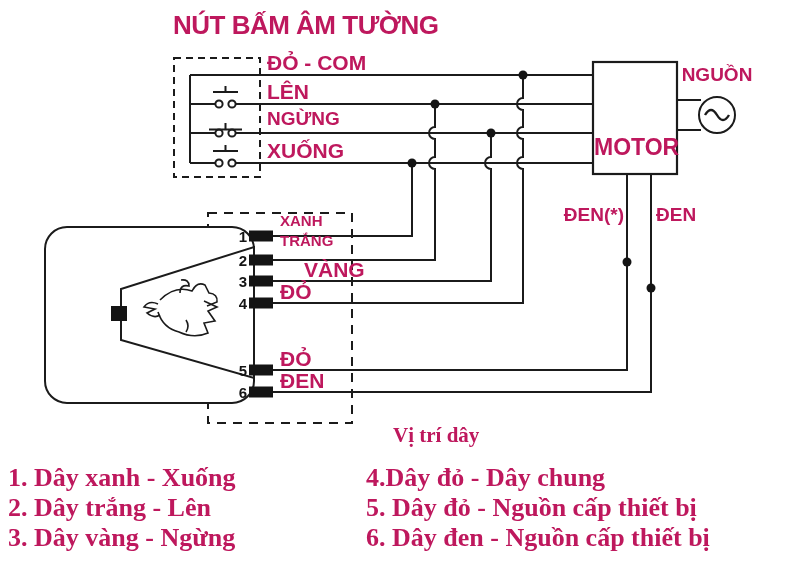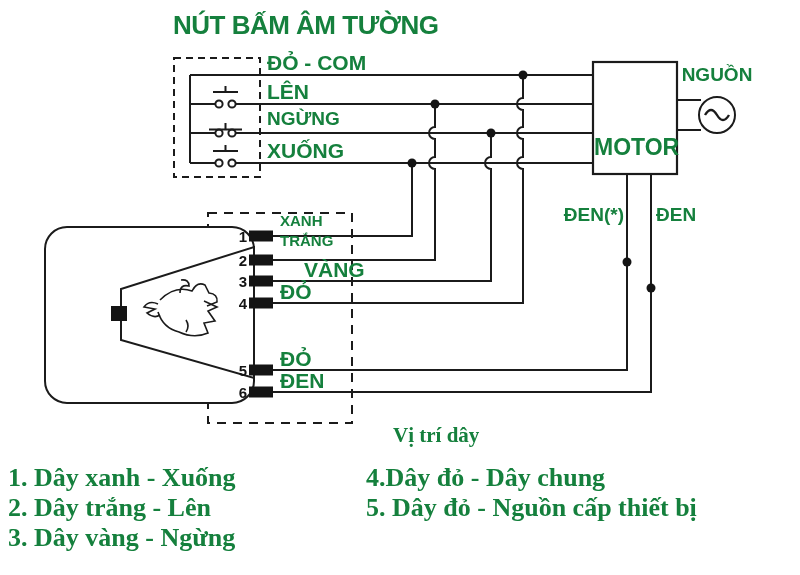--- a/index.html
+++ b/index.html
@@ -1,19 +1,19 @@
 <!DOCTYPE html>
 <html><head>
 <meta charset="utf-8">
 <style>
   html,body{margin:0;padding:0;background:#ffffff;}
   .canvas{position:relative;width:800px;height:575px;background:#ffffff;overflow:hidden;
           font-family:"Liberation Sans",sans-serif;color:#111;}
   .canvas svg{position:absolute;left:0;top:0;}
-  .lbl{position:absolute;font-weight:bold;line-height:1.1;white-space:nowrap;color:#15803d;}
+  .lbl{position:absolute;font-weight:bold;line-height:1.1;white-space:nowrap;color:#be185d;}
   .sans{font-family:"Liberation Sans",sans-serif;}
   .serif{font-family:"Liberation Serif",serif;}
   .num{position:absolute;font-weight:bold;font-size:15px;width:18px;text-align:right;color:#141414;}
 </style>
 </head>
 <body>
 
 <div class="canvas">
 
   <svg width="800" height="575" viewBox="0 0 800 575">
@@ -126,14 +126,15 @@
   <div class="lbl sans" style="left:280px;top:369px;font-size:21px;">ĐEN</div>
 
   <div class="lbl serif" style="left:393px;top:424px;font-size:21px;">Vị trí dây</div>
 
   <div class="lbl serif" style="left:8px;top:464px;font-size:26px;">1. Dây xanh - Xuống</div>
   <div class="lbl serif" style="left:8px;top:494px;font-size:26px;">2. Dây trắng - Lên</div>
   <div class="lbl serif" style="left:8px;top:524px;font-size:26px;">3. Dây vàng - Ngừng</div>
 
   <div class="lbl serif" style="left:366px;top:464px;font-size:26px;">4.Dây đỏ - Dây chung</div>
   <div class="lbl serif" style="left:366px;top:494px;font-size:26px;">5. Dây đỏ - Nguồn cấp thiết bị</div>
+  <div class="lbl serif" style="left:366px;top:524px;font-size:26px;">6. Dây đen - Nguồn cấp thiết bị</div>
 
 </div>
 
 </body></html>

